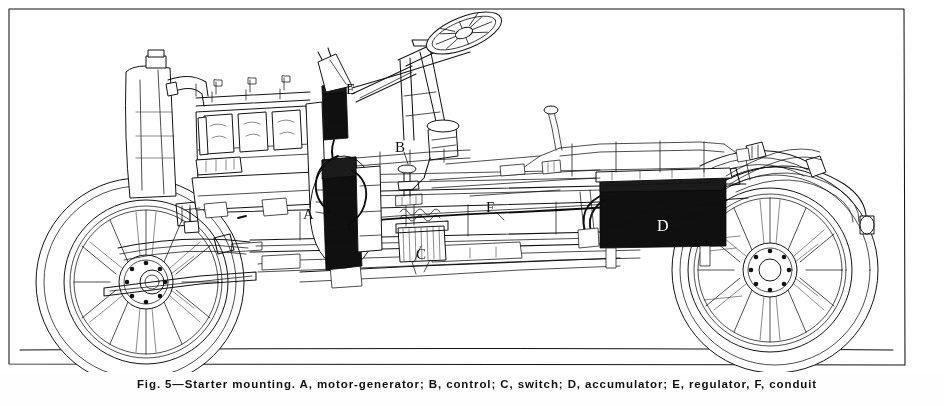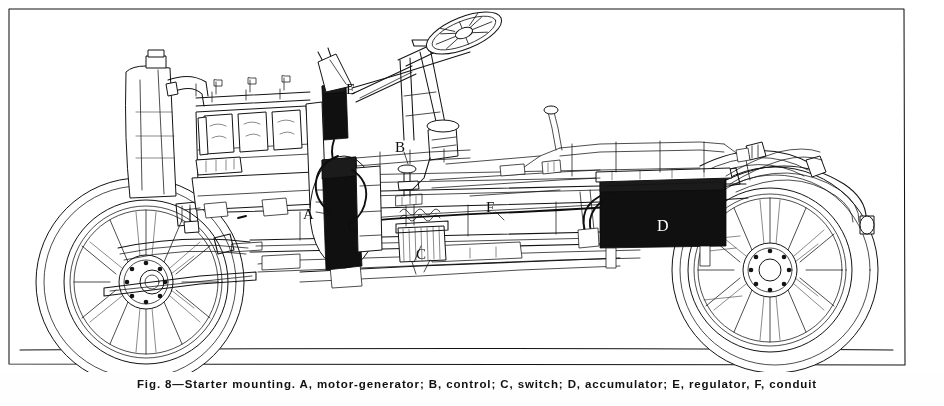--- a/index.html
+++ b/index.html
@@ -438,16 +438,16 @@
         <text class="lbl" x="486" y="212">F</text>
       </g>
       <g>
         <text class="lblw" x="657" y="231">D</text>
       </g>
 
     </svg>
   </div>
 
   <div id="caption">
-    <span class="cap-inner">Fig. 8—Starter mounting.  A, motor-generator; B, control; C, switch; D, accumulator; E, regulator, F, conduit</span>
+    <span class="cap-inner">Fig. 5—Starter mounting.  A, motor-generator; B, control; C, switch; D, accumulator; E, regulator, F, conduit</span>
   </div>
 
 </div>
 
 </body></html>

